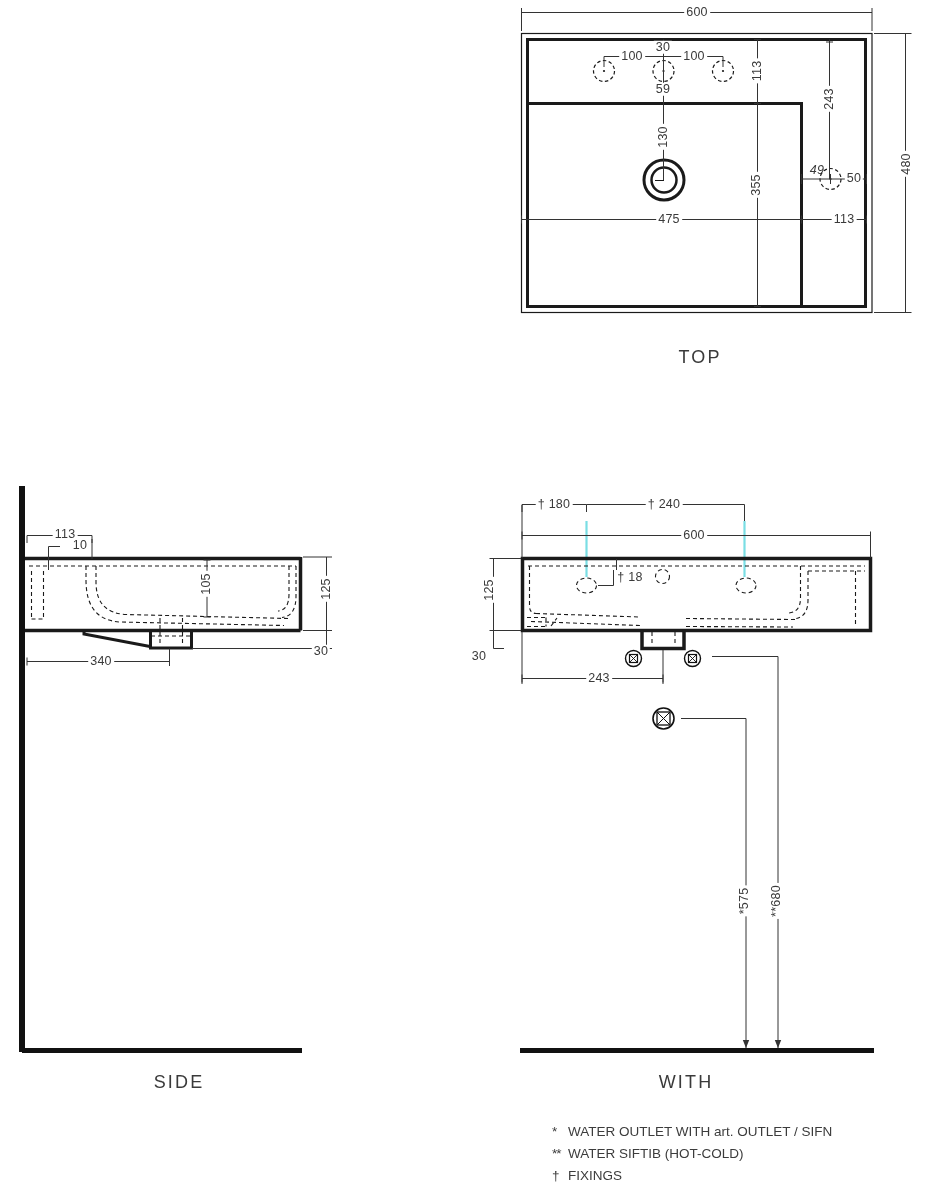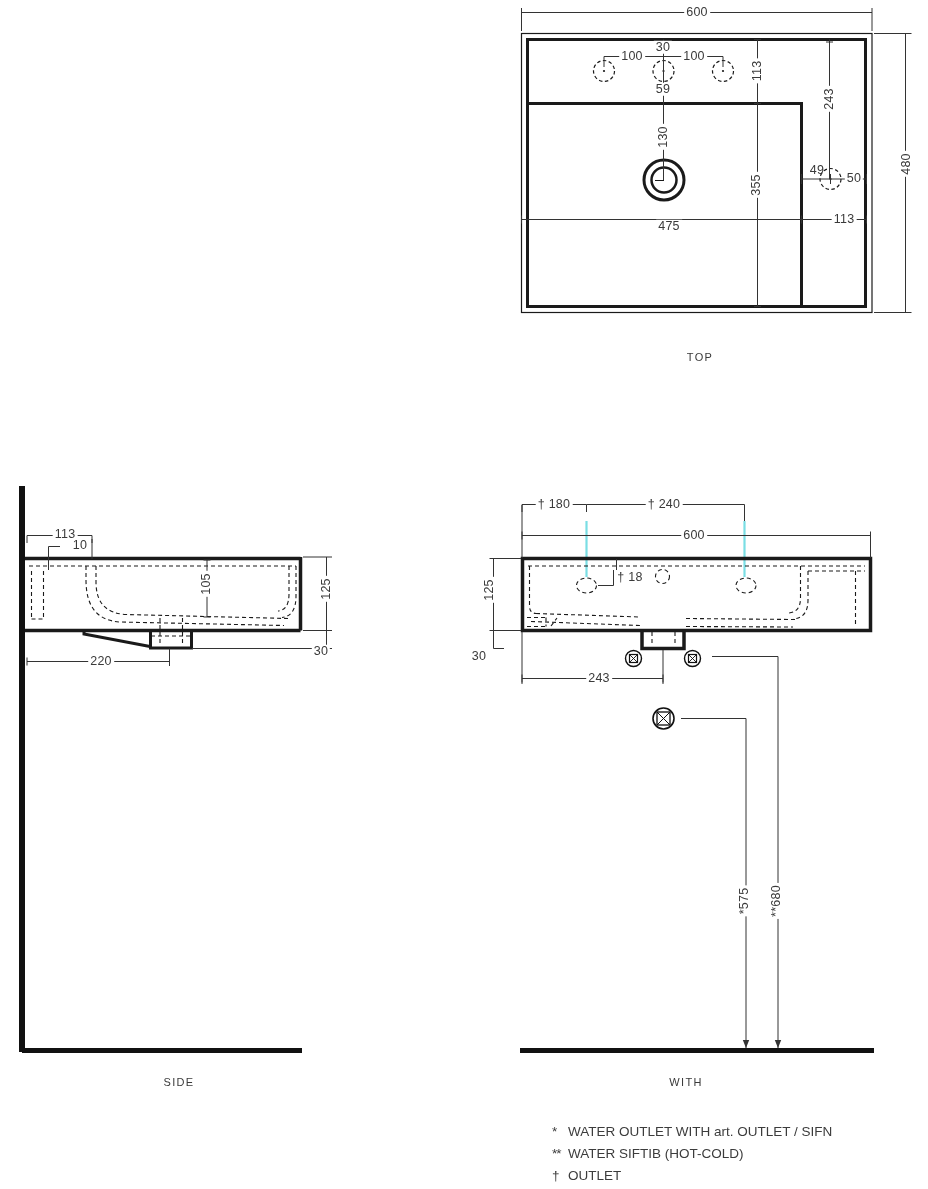--- a/index.html
+++ b/index.html
@@ -3,23 +3,23 @@
 <meta charset="utf-8">
 <style>
   html,body{margin:0;padding:0;background:#ffffff;}
   body{width:928px;height:1189px;position:relative;overflow:hidden;
        font-family:"Liberation Sans",sans-serif;}
   #drawing{position:absolute;left:0;top:0;}
   .lbl{position:absolute;transform:translate(-50%,-50%);
        font-size:12.5px;line-height:1;color:#3a3a3a;background:#fff;
        padding:0 2px;white-space:nowrap;letter-spacing:0.02em;}
   .lbl.rot{transform:translate(-50%,-50%) rotate(-90deg);}
-  .lbl.nobg{background:transparent;}
+  .lbl.nobg{background:transparent;font-style:italic;}
   .title{position:absolute;transform:translate(-50%,-50%);
-       font-size:11px;color:#3a3a3a;letter-spacing:0.12em;background:transparent;}
+       font-size:18px;color:#3a3a3a;letter-spacing:0.12em;background:transparent;}
   .legend{position:absolute;left:552px;top:1124px;font-size:13.5px;color:#3c3c3c;}
   .legend-row{display:flex;align-items:baseline;height:22px;}
   .legend-sym{display:inline-block;min-width:16px;letter-spacing:-1px;}
 </style>
 </head>
 <body>
 
 <svg id="drawing" width="928" height="1189" viewBox="0 0 928 1189">
 
   <g fill="none" stroke="#1a1a1a">
@@ -141,30 +141,30 @@
 <span class="lbl rot" style="left:757px;top:71px">113</span>
 <span class="lbl rot" style="left:829px;top:99px">243</span>
 <span class="lbl rot" style="left:756px;top:185px">355</span>
 <span class="lbl rot" style="left:663px;top:137px">130</span>
 <span class="lbl" style="left:663px;top:47px">30</span>
 <span class="lbl" style="left:632px;top:56px">100</span>
 <span class="lbl" style="left:694px;top:56px">100</span>
 <span class="lbl" style="left:663px;top:89px">59</span>
 <span class="lbl nobg" style="left:817px;top:170px">49</span>
 <span class="lbl" style="left:854px;top:178px">50</span>
-<span class="lbl" style="left:669px;top:226px">475</span>
+<span class="lbl" style="left:669px;top:219px">475</span>
 <span class="lbl" style="left:844px;top:219px">113</span>
 <span class="title" style="left:700px;top:357px">TOP</span>
 
 <span class="lbl" style="left:65px;top:534px">113</span>
 <span class="lbl" style="left:80px;top:545px">10</span>
 <span class="lbl rot" style="left:206px;top:584px">105</span>
 <span class="lbl rot" style="left:326px;top:589px">125</span>
 <span class="lbl" style="left:321px;top:651px">30</span>
-<span class="lbl" style="left:101px;top:661px">220</span>
+<span class="lbl" style="left:101px;top:661px">340</span>
 <span class="title" style="left:179px;top:1082px">SIDE</span>
 
 <span class="lbl" style="left:554px;top:504px">† 180</span>
 <span class="lbl" style="left:664px;top:504px">† 240</span>
 <span class="lbl" style="left:694px;top:535px">600</span>
 <span class="lbl rot" style="left:489px;top:590px">125</span>
 <span class="lbl" style="left:479px;top:656px">30</span>
 <span class="lbl" style="left:630px;top:577px">† 18</span>
 <span class="lbl" style="left:599px;top:678px">243</span>
 <span class="lbl rot" style="left:744px;top:901px">*575</span>
@@ -175,15 +175,15 @@
   <div class="legend-row">
     <span class="legend-sym">*</span>
     <span>WATER OUTLET WITH art. OUTLET / SIFN</span>
   </div>
   <div class="legend-row">
     <span class="legend-sym">**</span>
     <span>WATER SIFTIB (HOT-COLD)</span>
   </div>
   <div class="legend-row">
     <span class="legend-sym">†</span>
-    <span>OUTLET</span>
+    <span>FIXINGS</span>
   </div>
 </div>
 
 </body></html>

